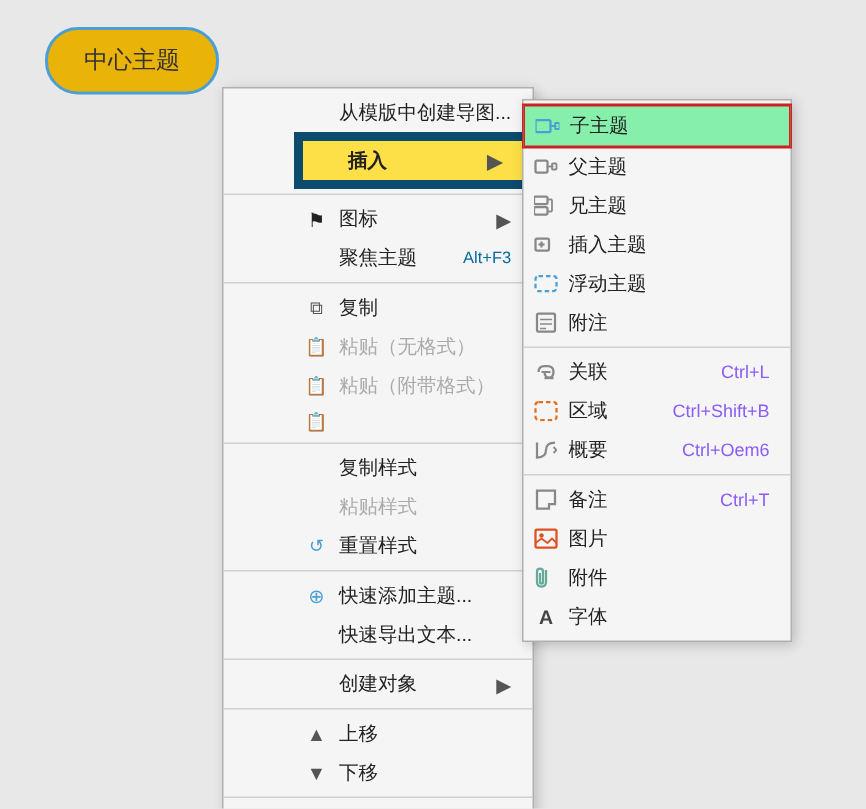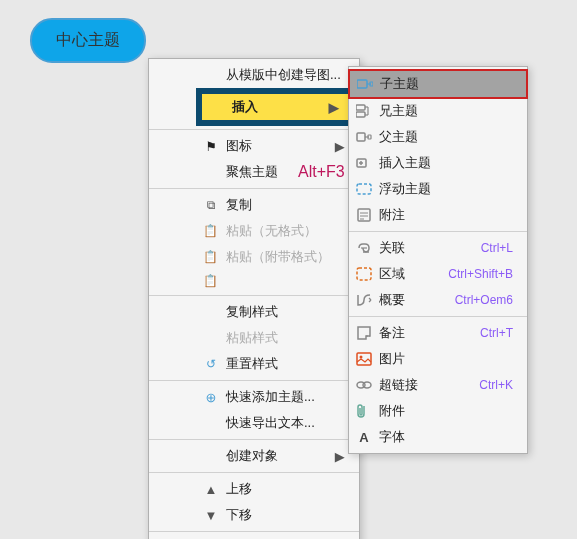--- a/index.html
+++ b/index.html
@@ -11,21 +11,21 @@
       font-size: 13px;
       position: relative;
       overflow: hidden;
     }
 
     
     .central-topic {
       position: absolute;
       top: 18px;
       left: 30px;
-      background: #0ea5e9;
+      background: #eab308;
       border: 2px solid #4a9fd4;
       border-radius: 22px;
       padding: 10px 24px;
       font-size: 16px;
       color: #333;
       white-space: nowrap;
       z-index: 1;
     }
 
     
@@ -69,22 +69,22 @@
       width: 18px;
       height: 18px;
       display: flex;
       align-items: center;
       justify-content: center;
     }
 
     .menu-item .shortcut {
       margin-left: auto;
       padding-left: 20px;
-      color: #be185d;
-      font-size: 16px;
+      color: #0369a1;
+      font-size: 11px;
     }
 
     .menu-item .arrow {
       margin-left: auto;
       padding-left: 10px;
       color: #555;
     }
 
     .menu-separator {
       height: 1px;
@@ -110,21 +110,21 @@
       align-items: center;
       padding: 4px 14px 4px 30px;
       cursor: default;
       color: #222;
       position: relative;
       white-space: nowrap;
       min-height: 22px;
     }
 
     .submenu-item.highlighted {
-      background: #a3a3a3;
+      background: #86efac;
       border: 1px solid #cc0000;
       outline: 1px solid #cc0000;
     }
 
     .submenu-item .icon-area {
       position: absolute;
       left: 6px;
       width: 18px;
       height: 18px;
       display: flex;
@@ -258,41 +258,41 @@
         <line x1="10" y1="7" x2="14" y2="7" stroke="#4a9fd4" stroke-width="1.2"></line>
         <rect x="13" y="5" width="3" height="4" rx="0.5" fill="none" stroke="#4a9fd4" stroke-width="1.2"></rect>
       </svg>
     </span>
     <span>子主题</span>
   </div>
 
   <div class="submenu-item">
     <span class="icon-area">
       <svg width="16" height="14" viewBox="0 0 16 14">
+        <rect x="1" y="3" width="8" height="8" rx="1" fill="none" stroke="#888" stroke-width="1.5"></rect>
+        <line x1="9" y1="7" x2="13" y2="7" stroke="#888" stroke-width="1.2"></line>
+        <rect x="12" y="5" width="3" height="4" rx="0.5" fill="none" stroke="#888" stroke-width="1.2"></rect>
+      </svg>
+    </span>
+    <span>父主题</span>
+  </div>
+
+  <div class="submenu-item">
+    <span class="icon-area">
+      <svg width="16" height="14" viewBox="0 0 16 14">
         <rect x="0" y="1" width="9" height="5" rx="1" fill="none" stroke="#888" stroke-width="1.5"></rect>
         <rect x="0" y="8" width="9" height="5" rx="1" fill="none" stroke="#888" stroke-width="1.5"></rect>
         <line x1="9" y1="3" x2="12" y2="3" stroke="#888" stroke-width="1.2"></line>
         <line x1="12" y1="3" x2="12" y2="11" stroke="#888" stroke-width="1.2"></line>
         <line x1="9" y1="11" x2="12" y2="11" stroke="#888" stroke-width="1.2"></line>
       </svg>
     </span>
     <span>兄主题</span>
   </div>
 
-  <div class="submenu-item">
-    <span class="icon-area">
-      <svg width="16" height="14" viewBox="0 0 16 14">
-        <rect x="1" y="3" width="8" height="8" rx="1" fill="none" stroke="#888" stroke-width="1.5"></rect>
-        <line x1="9" y1="7" x2="13" y2="7" stroke="#888" stroke-width="1.2"></line>
-        <rect x="12" y="5" width="3" height="4" rx="0.5" fill="none" stroke="#888" stroke-width="1.2"></rect>
-      </svg>
-    </span>
-    <span>父主题</span>
-  </div>
-
 
   <div class="submenu-item">
     <span class="icon-area">
       <svg width="16" height="14" viewBox="0 0 16 14">
         <rect x="1" y="3" width="9" height="8" rx="1" fill="none" stroke="#888" stroke-width="1.5"></rect>
         <line x1="5" y1="5" x2="5" y2="9" stroke="#888" stroke-width="1.5"></line>
         <line x1="3" y1="7" x2="7" y2="7" stroke="#888" stroke-width="1.5"></line>
       </svg>
     </span>
     <span>插入主题</span>
@@ -372,30 +372,20 @@
     <span class="icon-area">
       <svg width="16" height="14" viewBox="0 0 16 14">
         <rect x="1" y="1" width="14" height="12" rx="1" fill="none" stroke="#e05020" stroke-width="1.5"></rect>
         <circle cx="5" cy="5" r="1.5" fill="#e05020"></circle>
         <polyline points="1,10 5,7 9,10 12,7 15,10" fill="none" stroke="#e05020" stroke-width="1.2"></polyline>
       </svg>
     </span>
     <span>图片</span>
   </div>
 
-  <div class="submenu-item">
-    <span class="icon-area">
-      <svg width="16" height="14" viewBox="0 0 16 14">
-        <ellipse cx="5" cy="7" rx="4" ry="3" fill="none" stroke="#888" stroke-width="1.5"></ellipse>
-        <ellipse cx="11" cy="7" rx="4" ry="3" fill="none" stroke="#888" stroke-width="1.5"></ellipse>
-      </svg>
-    </span>
-    <span>超链接</span>
-    <span class="shortcut">Ctrl+K</span>
-  </div>
 
   <div class="submenu-item">
     <span class="icon-area">
       <svg width="16" height="14" viewBox="0 0 16 14">
         <path d="M8,2 L8,10 Q8,13 5,13 Q2,13 2,10 L2,3 Q2,1 4,1 Q6,1 6,3 L6,10 Q6,11 5,11 Q4,11 4,10 L4,4" fill="none" stroke="#6a9" stroke-width="1.5"></path>
       </svg>
     </span>
     <span>附件</span>
   </div>
 

